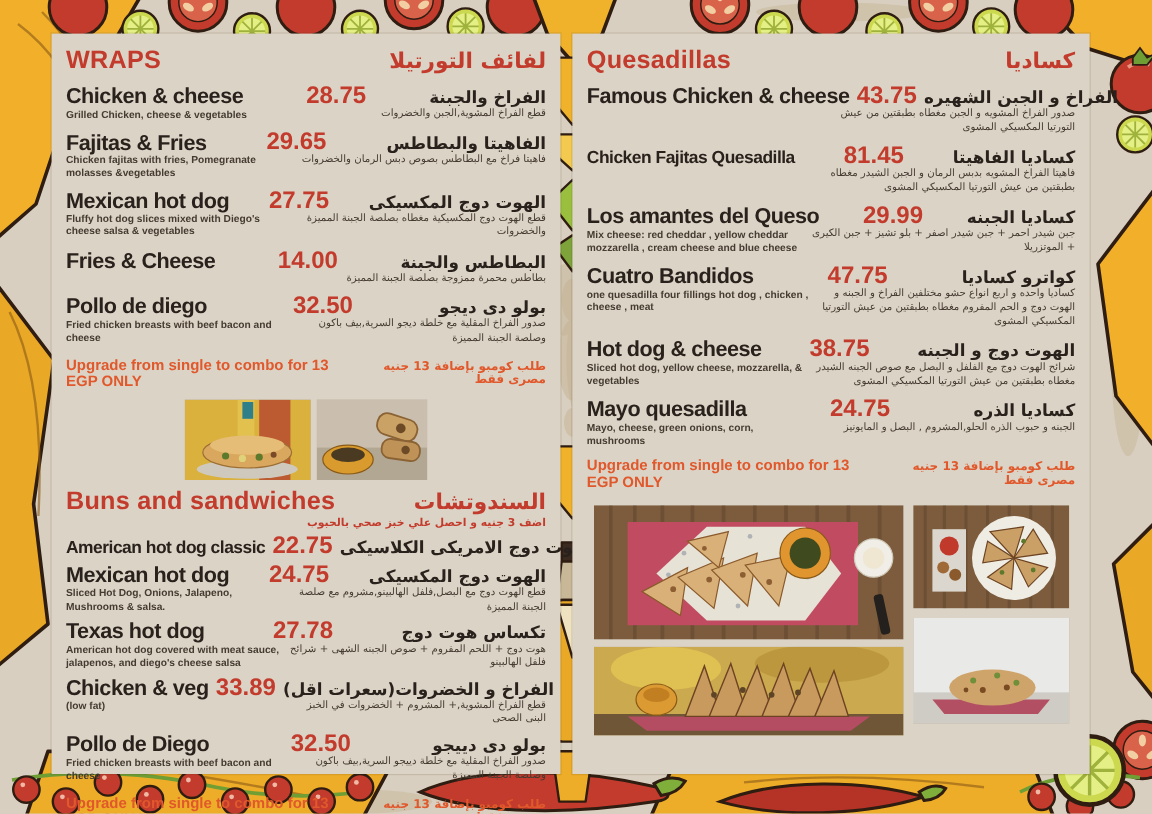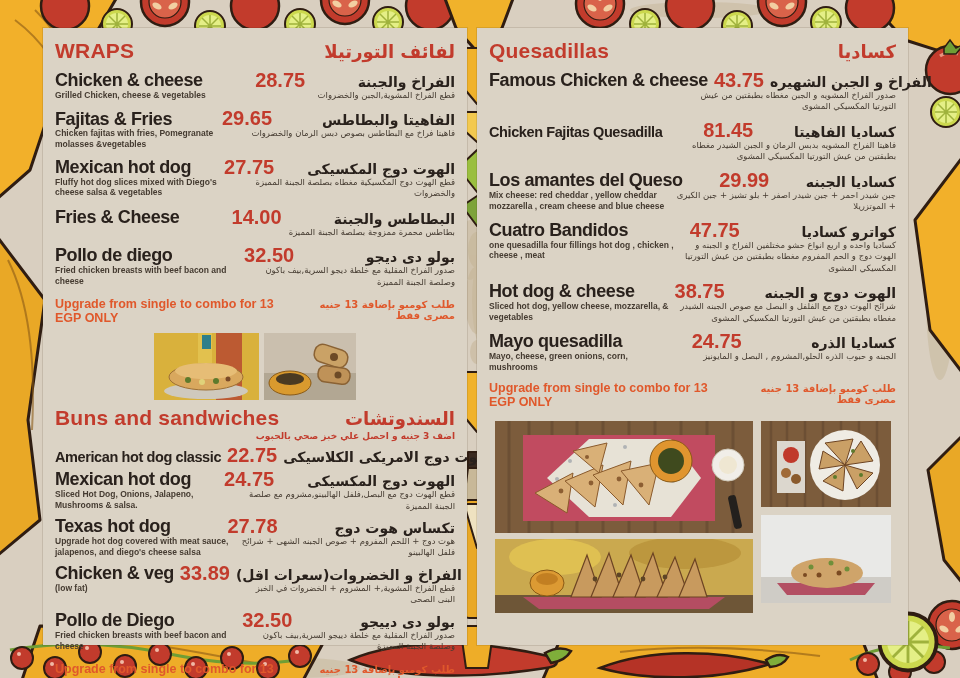--- a/index.html
+++ b/index.html
@@ -306,21 +306,21 @@
     </div>
   </div>
 
   <div class="item tight">
     <div class="r1">
       <span class="n-en">Texas hot dog</span>
       <span class="price">27.78</span>
       <span class="n-ar">تكساس هوت دوج</span>
     </div>
     <div class="descs">
-      <span class="d-en">Upgrade hot dog covered with meat sauce, jalapenos, and diego's cheese salsa</span>
+      <span class="d-en">American hot dog covered with meat sauce, jalapenos, and diego's cheese salsa</span>
       <span class="d-ar">هوت دوج + اللحم المفروم + صوص الجبنه الشهى + شرائح فلفل الهالبينو</span>
     </div>
   </div>
 
   <div class="item tight">
     <div class="r1">
       <span class="n-en">Chicken &amp; veg</span>
       <span class="price">33.89</span>
       <span class="n-ar">الفراخ و الخضروات(سعرات اقل)</span>
     </div>

